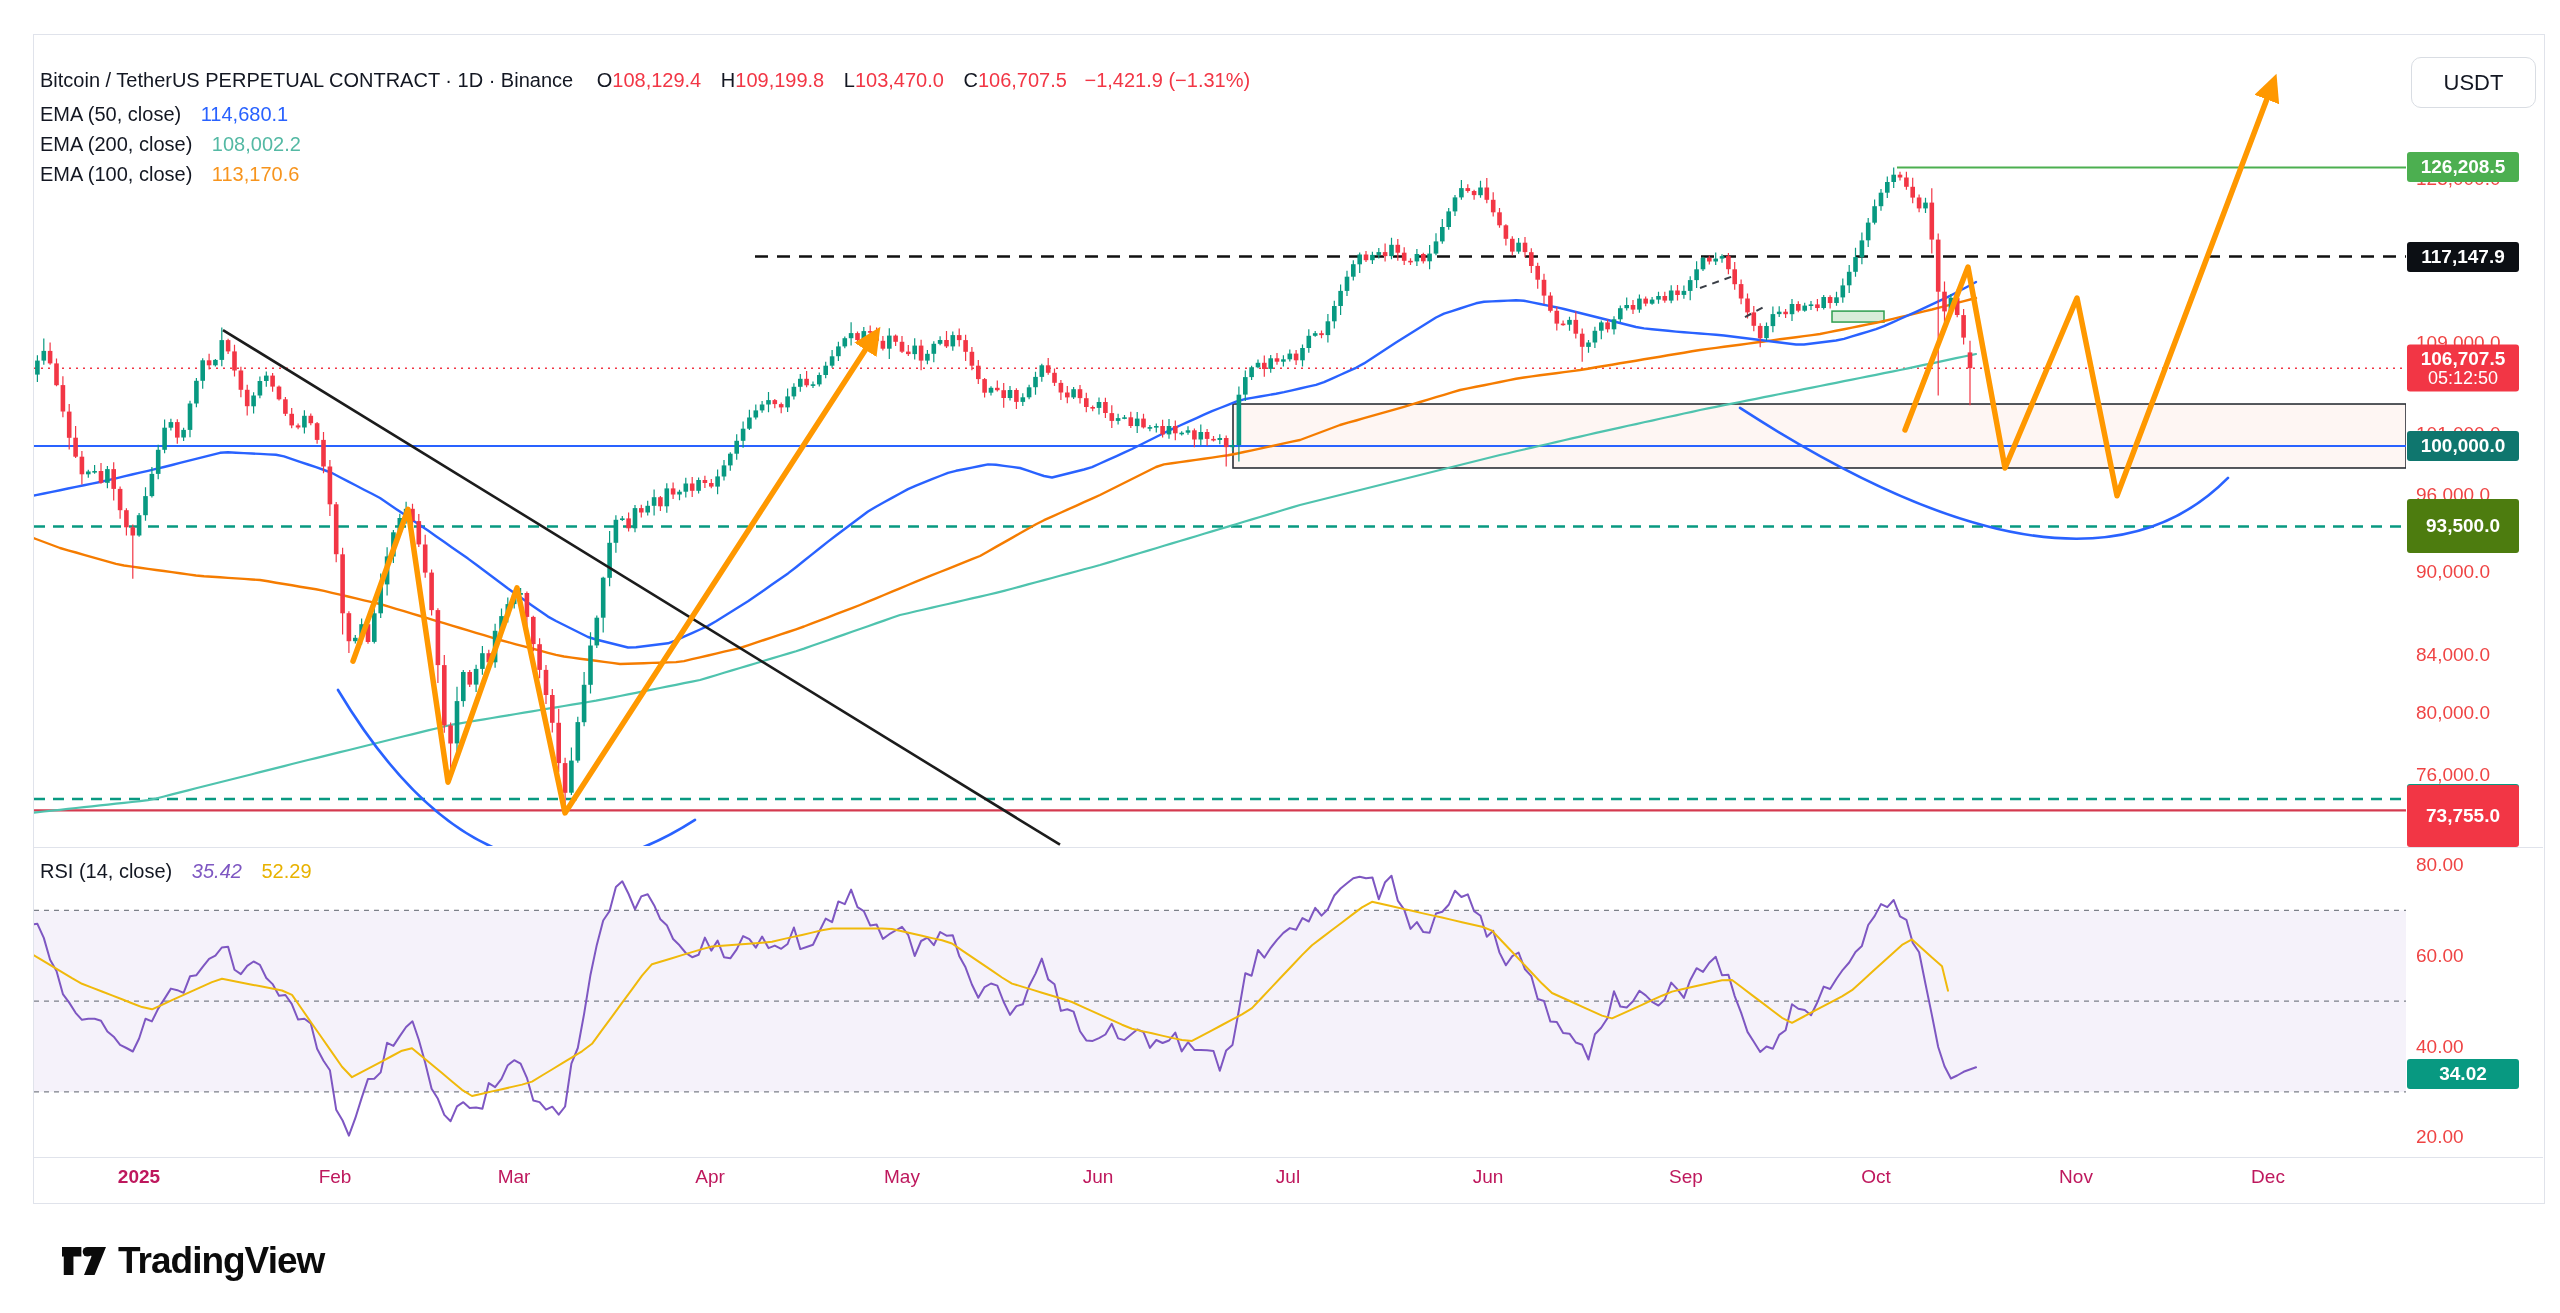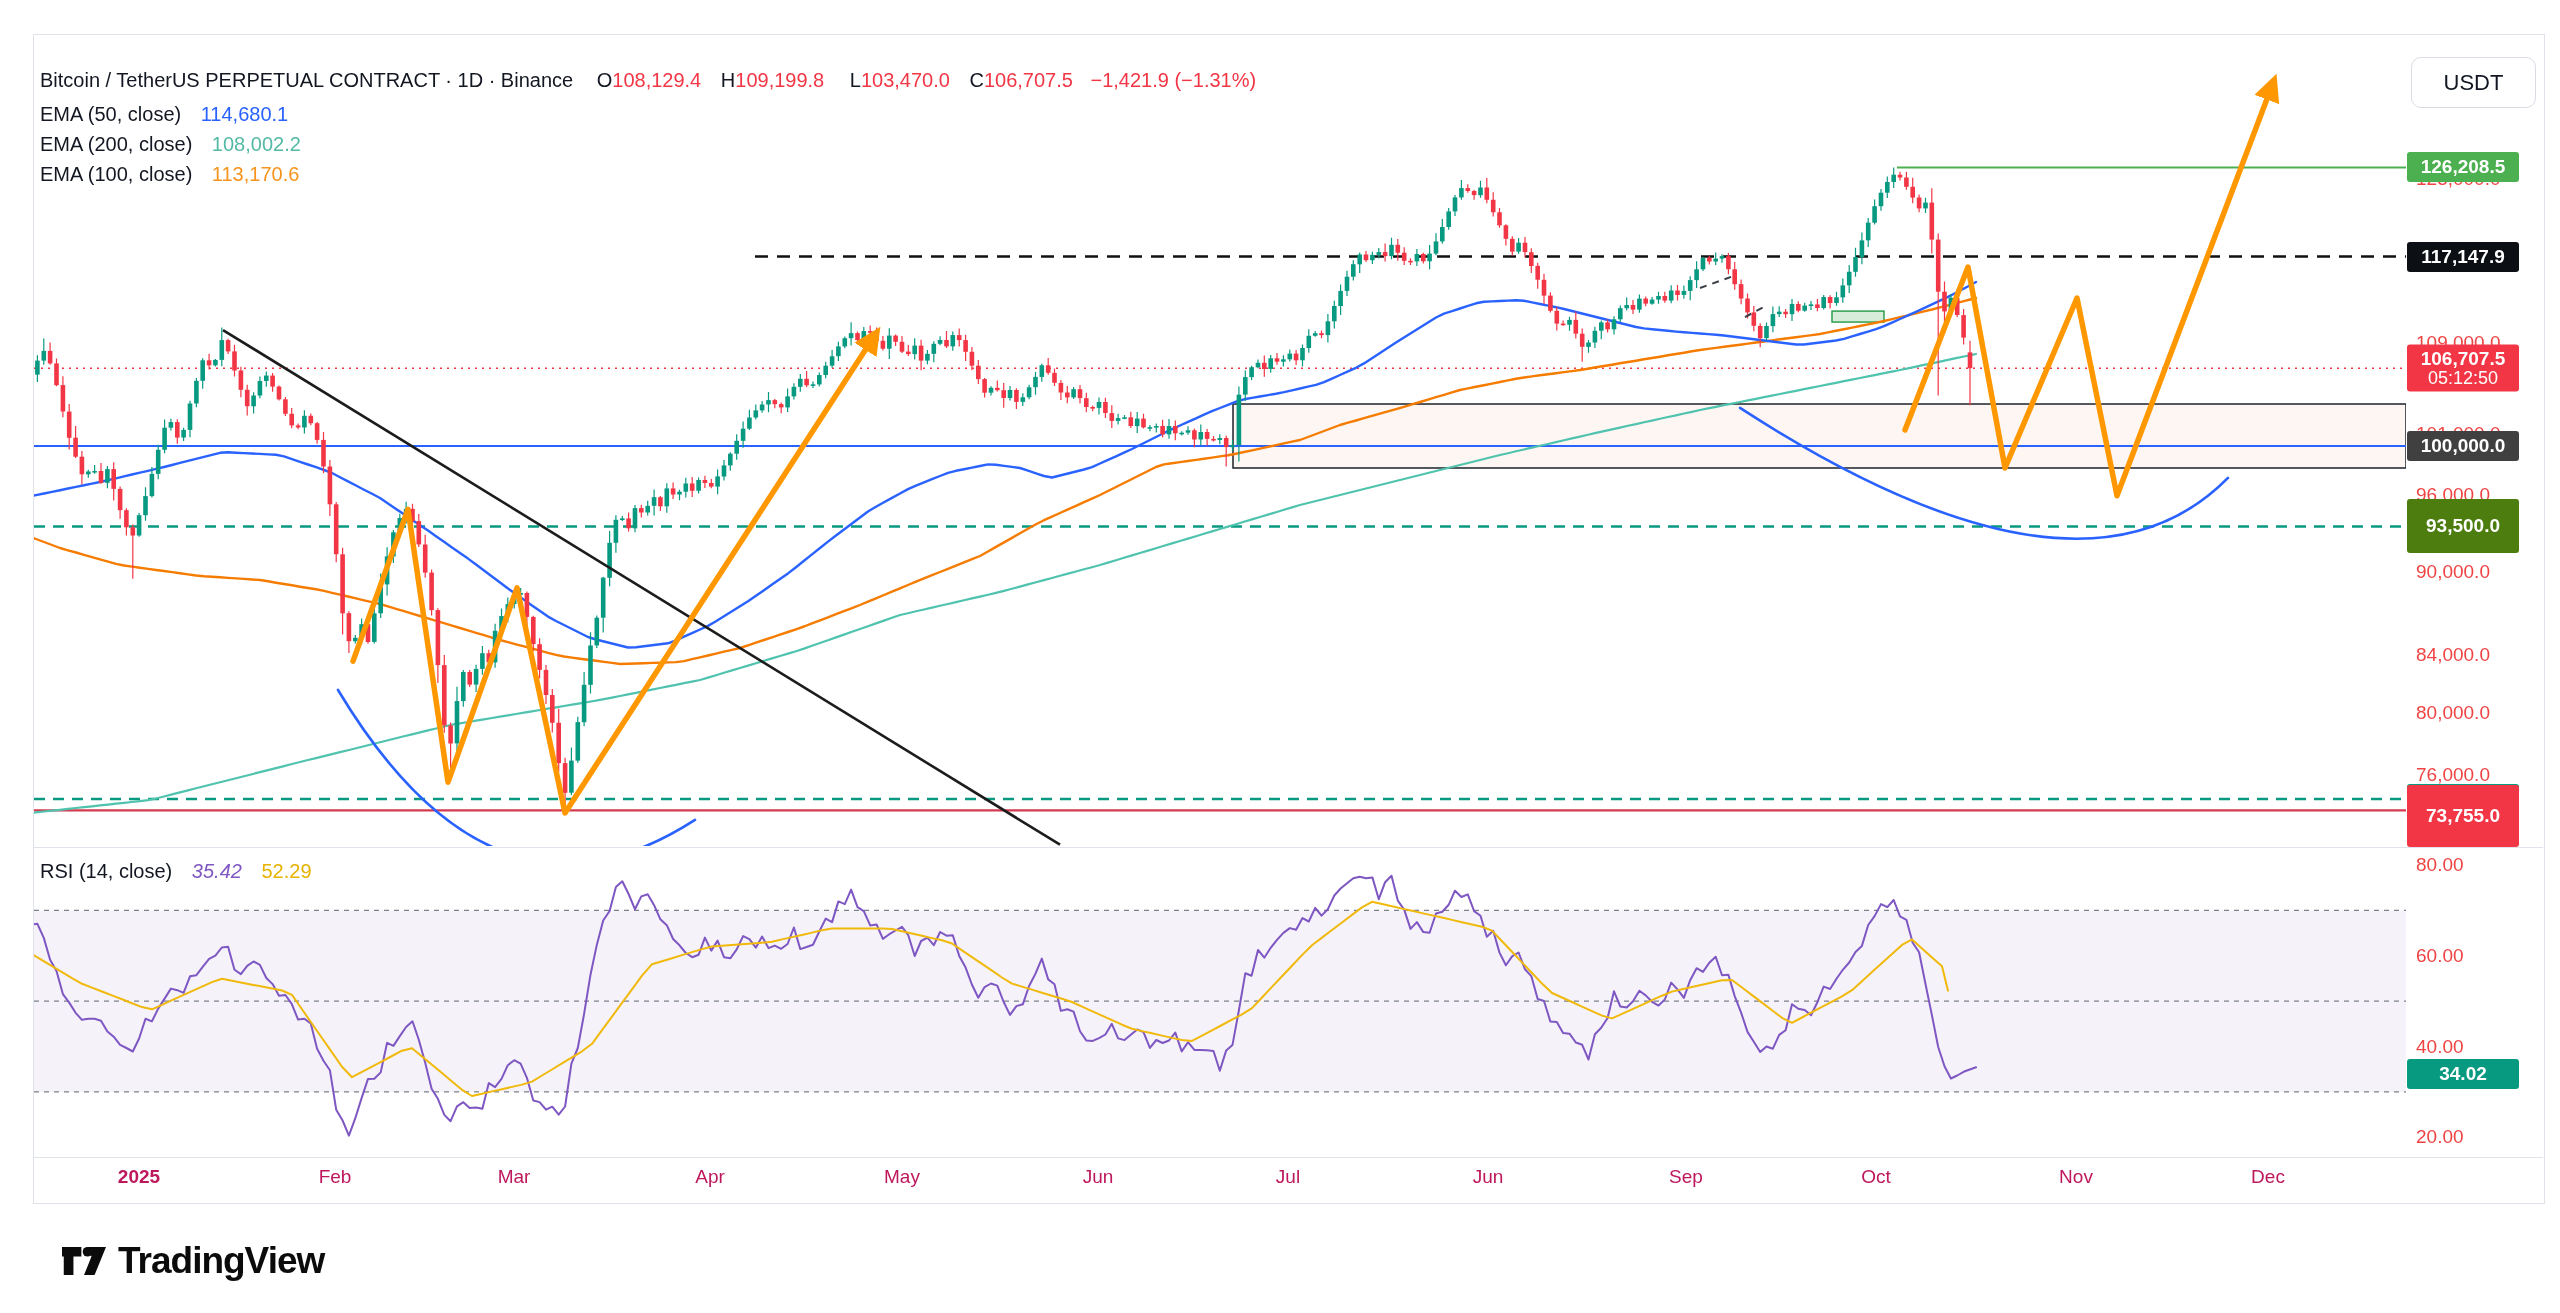--- a/index.html
+++ b/index.html
@@ -390,21 +390,21 @@
         <line x1="34" x2="2406" y1="1091.875" y2="1091.875" stroke="#7c8089" stroke-width="1.3" stroke-dasharray="5,5"></line>
         <path d="M12.0,925.6 L18.4,919.8 L24.7,928.9 L31.1,924.5 L37.4,923.8 L43.8,937.9 L50.1,959.8 L56.5,971.0 L62.9,994.1 L69.2,1002.6 L75.6,1012.8 L81.9,1019.8 L88.3,1018.8 L94.6,1018.7 L101.0,1020.7 L107.4,1031.4 L113.7,1036.7 L120.1,1044.9 L126.4,1048.0 L132.8,1051.5 L139.1,1038.5 L145.5,1018.8 L151.9,1021.4 L158.2,1008.6 L164.6,998.6 L170.9,988.6 L177.3,990.2 L183.6,992.8 L190.0,976.3 L196.4,975.2 L202.7,966.9 L209.1,958.9 L215.4,955.7 L221.8,947.5 L228.1,946.7 L234.5,969.7 L240.9,974.1 L247.2,965.9 L253.6,961.5 L259.9,964.9 L266.3,978.0 L272.6,984.1 L279.0,995.7 L285.4,995.0 L291.7,1003.8 L298.1,1019.6 L304.4,1018.7 L310.8,1023.4 L317.1,1048.7 L323.5,1060.7 L329.9,1070.2 L336.2,1109.7 L342.6,1120.5 L348.9,1135.7 L355.3,1118.2 L361.6,1098.1 L368.0,1078.9 L374.3,1078.7 L380.7,1072.4 L387.1,1042.8 L393.4,1045.9 L399.8,1036.1 L406.1,1027.0 L412.5,1021.3 L418.8,1039.7 L425.2,1062.8 L431.6,1088.8 L437.9,1098.8 L444.3,1114.9 L450.6,1121.2 L457.0,1106.3 L463.3,1102.2 L469.7,1108.0 L476.1,1107.4 L482.4,1108.7 L488.8,1083.1 L495.1,1087.1 L501.5,1078.9 L507.8,1065.2 L514.2,1060.2 L520.6,1063.7 L526.9,1077.8 L533.3,1100.5 L539.6,1102.1 L546.0,1109.7 L552.3,1106.7 L558.7,1114.7 L565.1,1106.5 L571.4,1063.7 L577.8,1048.0 L584.1,1013.9 L590.5,974.7 L596.8,944.9 L603.2,920.5 L609.6,911.0 L615.9,887.0 L622.3,881.3 L628.6,894.0 L635.0,909.3 L641.3,896.4 L647.7,894.2 L654.1,905.2 L660.4,919.3 L666.8,925.2 L673.1,939.0 L679.5,945.3 L685.8,953.0 L692.2,957.2 L698.6,954.8 L704.9,937.6 L711.3,950.6 L717.6,940.6 L724.0,957.2 L730.3,958.3 L736.7,949.4 L743.1,936.1 L749.4,939.1 L755.8,947.7 L762.1,936.6 L768.5,948.1 L774.8,945.6 L781.2,948.8 L787.6,944.0 L793.9,927.5 L800.3,949.1 L806.6,947.0 L813.0,944.8 L819.3,931.5 L825.7,918.6 L832.1,922.1 L838.4,901.4 L844.8,904.1 L851.1,889.6 L857.5,907.1 L863.8,911.1 L870.2,925.4 L876.6,924.5 L882.9,938.9 L889.3,934.2 L895.6,930.5 L902.0,926.8 L908.3,935.2 L914.7,956.0 L921.1,941.0 L927.4,937.7 L933.8,945.2 L940.1,932.0 L946.5,935.7 L952.8,935.3 L959.2,955.9 L965.5,967.3 L971.9,984.5 L978.3,997.8 L984.6,987.1 L991.0,983.5 L997.3,985.6 L1003.7,1002.0 L1010.0,1014.9 L1016.4,1006.1 L1022.8,1004.3 L1029.1,986.0 L1035.5,973.6 L1041.8,958.6 L1048.2,979.4 L1054.5,984.2 L1060.9,1010.9 L1067.3,1009.2 L1073.6,1011.6 L1080.0,1031.2 L1086.3,1040.4 L1092.7,1040.9 L1099.0,1038.1 L1105.4,1034.5 L1111.8,1023.8 L1118.1,1038.4 L1124.5,1040.1 L1130.8,1034.8 L1137.2,1029.4 L1143.5,1032.1 L1149.9,1047.9 L1156.3,1040.0 L1162.6,1043.0 L1169.0,1040.5 L1175.3,1032.6 L1181.7,1051.4 L1188.0,1042.2 L1194.4,1049.9 L1200.8,1049.9 L1207.1,1050.3 L1213.5,1051.0 L1219.8,1070.7 L1226.2,1050.4 L1232.5,1044.9 L1238.9,1010.2 L1245.3,973.3 L1251.6,975.7 L1258.0,949.9 L1264.3,957.7 L1270.7,947.8 L1277.0,939.9 L1283.4,932.9 L1289.8,928.1 L1296.1,929.7 L1302.5,918.1 L1308.8,921.5 L1315.2,907.8 L1321.5,915.6 L1327.9,909.2 L1334.3,895.5 L1340.6,888.5 L1347.0,883.2 L1353.3,878.2 L1359.7,876.7 L1366.0,878.3 L1372.4,877.4 L1378.8,899.2 L1385.1,882.2 L1391.5,875.7 L1397.8,900.6 L1404.2,909.6 L1410.5,928.9 L1416.9,922.1 L1423.3,932.1 L1429.6,932.8 L1436.0,913.5 L1442.3,911.7 L1448.7,904.8 L1455.0,890.7 L1461.4,897.0 L1467.8,894.4 L1474.1,911.1 L1480.5,915.8 L1486.8,936.8 L1493.2,930.7 L1499.5,952.6 L1505.9,965.3 L1512.3,956.1 L1518.6,952.5 L1525.0,969.3 L1531.3,976.1 L1537.7,999.0 L1544.0,1001.0 L1550.4,1021.6 L1556.8,1022.1 L1563.1,1033.0 L1569.5,1033.7 L1575.8,1042.5 L1582.2,1044.8 L1588.5,1059.5 L1594.9,1034.3 L1601.2,1027.8 L1607.6,1018.0 L1614.0,991.3 L1620.3,1006.5 L1626.7,1007.5 L1633.0,1001.3 L1639.4,990.7 L1645.7,995.4 L1652.1,1001.8 L1658.5,1005.6 L1664.8,999.5 L1671.2,982.6 L1677.5,989.4 L1683.9,997.9 L1690.2,980.2 L1696.6,968.2 L1703.0,971.9 L1709.3,962.7 L1715.7,956.7 L1722.0,975.2 L1728.4,974.7 L1734.7,996.1 L1741.1,1012.6 L1747.5,1031.9 L1753.8,1041.8 L1760.2,1052.0 L1766.5,1046.5 L1772.9,1048.7 L1779.2,1034.9 L1785.6,1030.2 L1792.0,1004.3 L1798.3,1008.7 L1804.7,1010.1 L1811.0,1015.3 L1817.4,1002.2 L1823.7,986.6 L1830.1,989.0 L1836.5,978.8 L1842.8,969.8 L1849.2,962.5 L1855.5,951.9 L1861.9,945.9 L1868.2,925.0 L1874.6,916.1 L1881.0,904.1 L1887.3,907.2 L1893.7,900.0 L1900.0,916.3 L1906.4,919.8 L1912.7,942.7 L1919.1,952.2 L1925.5,984.0 L1931.8,1014.6 L1938.2,1047.0 L1944.5,1066.3 L1950.9,1078.5 L1957.2,1075.5 L1963.6,1071.8 L1976.0,1067.3" fill="none" stroke="#7e57c2" stroke-width="2" stroke-linejoin="round" stroke-linecap="round"></path>
         <path d="M12.0,942.1 L22.0,948.1 L32.0,954.1 L42.0,960.2 L52.0,966.2 L62.0,972.2 L72.0,978.2 L82.0,983.8 L92.0,987.6 L102.0,991.5 L112.0,995.4 L122.0,999.3 L132.0,1003.2 L142.0,1007.1 L152.0,1009.3 L162.0,1004.8 L172.0,1000.2 L182.0,995.7 L192.0,991.1 L202.0,986.6 L212.0,982.1 L222.0,978.8 L232.0,980.8 L242.0,982.7 L252.0,984.7 L262.0,986.6 L272.0,988.5 L282.0,990.5 L292.0,994.9 L302.0,1009.3 L312.0,1023.7 L322.0,1038.0 L332.0,1052.4 L342.0,1066.8 L352.0,1077.2 L362.0,1071.9 L372.0,1066.6 L382.0,1061.3 L392.0,1056.0 L402.0,1050.7 L412.0,1048.2 L422.0,1056.5 L432.0,1064.8 L442.0,1073.1 L452.0,1081.4 L462.0,1089.8 L472.0,1096.0 L482.0,1093.7 L492.0,1091.4 L502.0,1089.2 L512.0,1086.9 L522.0,1084.6 L532.0,1081.6 L542.0,1075.5 L552.0,1069.5 L562.0,1063.4 L572.0,1057.4 L582.0,1051.3 L592.0,1043.8 L602.0,1030.2 L612.0,1016.6 L622.0,1002.9 L632.0,989.3 L642.0,975.7 L652.0,964.2 L662.0,961.2 L672.0,958.2 L682.0,955.1 L692.0,952.1 L702.0,949.1 L712.0,946.5 L722.0,945.8 L732.0,945.0 L742.0,944.3 L752.0,943.5 L762.0,942.7 L772.0,941.7 L782.0,939.4 L792.0,937.1 L802.0,934.9 L812.0,932.6 L822.0,930.3 L832.0,928.5 L842.0,928.5 L852.0,928.5 L862.0,928.5 L872.0,928.5 L882.0,928.5 L892.0,929.0 L902.0,931.2 L912.0,933.5 L922.0,935.8 L932.0,938.1 L942.0,940.3 L952.0,943.5 L962.0,950.3 L972.0,957.1 L982.0,963.9 L992.0,970.7 L1002.0,977.5 L1012.0,983.6 L1022.0,986.6 L1032.0,989.6 L1042.0,992.7 L1052.0,995.7 L1062.0,998.7 L1072.0,1002.0 L1082.0,1006.6 L1092.0,1011.1 L1102.0,1015.6 L1112.0,1020.2 L1122.0,1024.7 L1132.0,1028.8 L1142.0,1031.1 L1152.0,1033.3 L1162.0,1035.6 L1172.0,1037.9 L1182.0,1040.1 L1192.0,1040.9 L1202.0,1035.6 L1212.0,1030.3 L1222.0,1025.0 L1232.0,1019.7 L1242.0,1014.4 L1252.0,1008.1 L1262.0,997.5 L1272.0,986.9 L1282.0,976.3 L1292.0,965.7 L1302.0,955.1 L1312.0,945.2 L1322.0,937.6 L1332.0,930.0 L1342.0,922.5 L1352.0,914.9 L1362.0,907.4 L1372.0,901.8 L1382.0,904.0 L1392.0,906.3 L1402.0,908.6 L1412.0,910.8 L1422.0,913.1 L1432.0,915.4 L1442.0,917.6 L1452.0,919.9 L1462.0,922.2 L1472.0,924.4 L1482.0,926.7 L1492.0,930.6 L1502.0,941.2 L1512.0,951.8 L1522.0,962.4 L1532.0,973.0 L1542.0,983.6 L1552.0,993.0 L1562.0,997.5 L1572.0,1002.0 L1582.0,1006.6 L1592.0,1011.1 L1602.0,1015.6 L1612.0,1018.4 L1622.0,1013.8 L1632.0,1009.3 L1642.0,1004.8 L1652.0,1000.2 L1662.0,995.7 L1672.0,991.6 L1682.0,989.3 L1692.0,987.1 L1702.0,984.8 L1712.0,982.5 L1722.0,980.3 L1732.0,980.0 L1742.0,987.5 L1752.0,995.1 L1762.0,1002.6 L1772.0,1010.2 L1782.0,1017.8 L1792.0,1022.8 L1802.0,1017.5 L1812.0,1012.2 L1822.0,1006.9 L1832.0,1001.6 L1842.0,996.3 L1852.0,990.2 L1862.0,981.2 L1872.0,972.1 L1882.0,963.0 L1892.0,953.9 L1902.0,944.9 L1912.0,939.4 L1922.0,948.5 L1932.0,957.6 L1942.0,966.3 L1948.0,990.7" fill="none" stroke="#f0b90b" stroke-width="2" stroke-linejoin="round" stroke-linecap="round"></path>
       </g>
     </svg>
 
   <div class="hdr" style="top:68px;">
     <span>Bitcoin / TetherUS PERPETUAL CONTRACT · 1D · Binance</span>
     <span style="margin-left:18px;"><b>O</b><span class="val-red">108,129.4</span></span>
     <span style="margin-left:14px;"><b>H</b><span class="val-red">109,199.8</span></span>
-    <span style="margin-left:20px;"><b>L</b><span class="val-red">103,470.0</span></span>
+    <span style="margin-left:14px;"><b>L</b><span class="val-red">103,470.0</span></span>
     <span style="margin-left:14px;"><b>C</b><span class="val-red">106,707.5</span></span>
     <span style="margin-left:12px;" class="val-red">−1,421.9 (−1.31%)</span>
   </div>
   <div class="hdr" style="top:102px;">
     <span>EMA (50, close)</span>
     <span class="lgd-val" style="color:#2962ff;">114,680.1</span>
   </div>
   <div class="hdr" style="top:132px;">
     <span>EMA (200, close)</span>
     <span class="lgd-val" style="color:#54b9a4;">108,002.2</span>
@@ -439,21 +439,21 @@
       <div class="axis-box" style="top: 167.38px; background: rgb(76, 175, 80); padding: 4px 0px;">
         <div>126,208.5</div>
       </div>
       <div class="axis-box" style="top: 256.554px; background: rgb(12, 15, 20); padding: 4px 0px;">
         <div>117,147.9</div>
       </div>
       <div class="axis-box" style="top: 368.289px; background: rgb(242, 54, 69); padding: 3px 0px;">
         <div>106,707.5</div>
         <div class="l2">05:12:50</div>
       </div>
-      <div class="axis-box" style="top: 446px; background: #404040; padding: 4px 0px;">
+      <div class="axis-box" style="top: 446px; background: #0f766e; padding: 4px 0px;">
         <div>100,000.0</div>
       </div>
       <div class="axis-box" style="top: 526.449px; background: #4d7c0f; padding: 16px 0px;">
         <div>93,500.0</div>
       </div>
       <div class="axis-box" style="top: 799.053px; background: rgb(8, 153, 129); padding: 4px 0px;">
         <div>74,457.0</div>
       </div>
       <div class="axis-box" style="top: 816.392px; background: rgb(242, 54, 69); padding: 20px 0px;">
         <div>73,755.0</div>

